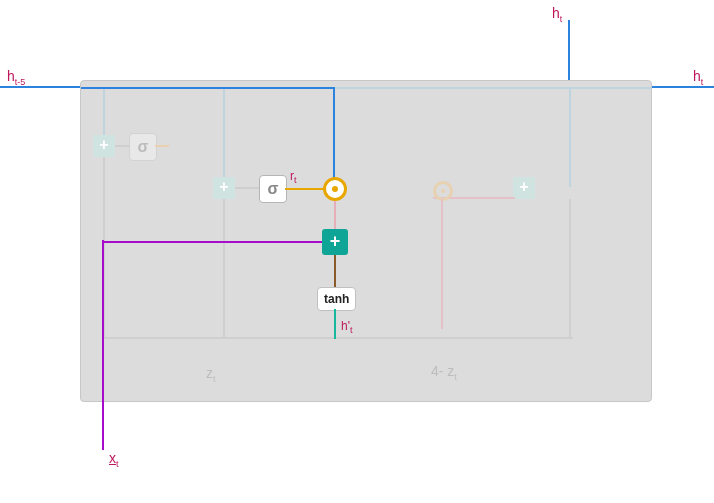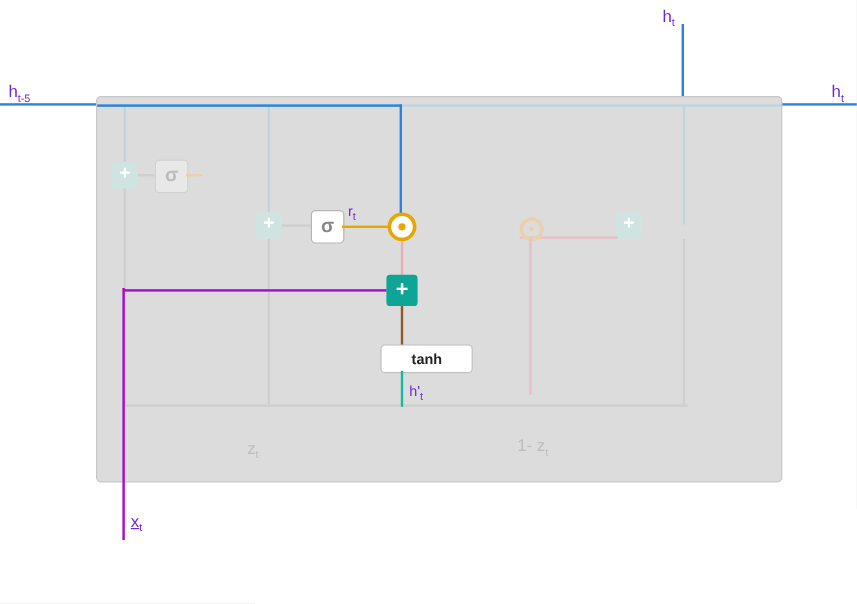--- a/index.html
+++ b/index.html
@@ -1,18 +1,18 @@
 <!DOCTYPE html>
 <html><head>
 <meta charset="utf-8">
 <style>
   html,body{margin:0;padding:0;}
   body{width:714px;height:503px;background:#fff;font-family:Arial,Helvetica,sans-serif;position:relative;}
   .cell{position:absolute;left:80px;top:80px;width:570px;height:320px;background:#dcdcdc;border:1px solid #c7c7c7;border-radius:4px;}
-  .label{position:absolute;font-size:14px;color:#6d28d9;}
+  .label{position:absolute;font-size:14px;color:#be185d;}
   .label sub{font-size:9px;}
   .lbl-fade{color:#bdbdbd;}
   .lbl-fade sub{color:#bdbdbd;}
 
   
   .fade-line{position:absolute;background:#cfcfcf;}
   .fade-orange{background:#e8d1b0;}
   .fade-pink{background:#e6c0c8;}
   .fade-blue-in{background:#bed5e0;}
 
@@ -28,30 +28,30 @@
   .magenta{background:#a60bcc;}
   .orange{background:#e8a600;}
   .teal{background:#18b7a0;}
   .brown{background:#8b5a2b;}
   .pinkish{background:#e6aeb9;}
 
   .odot{position:absolute;width:24px;height:24px;border:3px solid #e8a600;border-radius:50%;background:#fff;box-sizing:border-box;}
   .odot::after{content:'';position:absolute;left:6px;top:6px;width:6px;height:6px;background:#e8a600;border-radius:50%;}
 
   .plus-box{position:absolute;width:26px;height:26px;background:#0fa596;border-radius:3px;color:#fff;font-weight:bold;font-size:18px;line-height:24px;text-align:center;}
-  .tanh-box{position:absolute;background:#fff;border:1px solid #c0c0c0;border-radius:4px;padding:4px 25px;font-size:12px;font-weight:bold;color:#222;}
+  .tanh-box{position:absolute;background:#fff;border:1px solid #c0c0c0;border-radius:4px;padding:4px 6px;font-size:12px;font-weight:bold;color:#222;}
   .sigma-box{position:absolute;width:26px;height:26px;background:#fff;border:1px solid #b5b5b5;border-radius:4px;color:#888;font-weight:bold;font-size:16px;line-height:26px;text-align:center;}
 </style>
 </head>
 <body>
 
 <div class="label" style="left:7px;top:68px;"><span>h</span><sub>t-5</sub></div>
 <div class="label" style="left:552px;top:5px;"><span>h</span><sub>t</sub></div>
 <div class="label" style="left:693px;top:68px;"><span>h</span><sub>t</sub></div>
-<div class="label" style="left:109px;top:426px;text-decoration:underline;"><span>x</span><sub>t</sub></div>
+<div class="label" style="left:109px;top:450px;text-decoration:underline;"><span>x</span><sub>t</sub></div>
 
 <div class="line blue" style="left:0;top:86px;width:80px;height:2px;"></div>
 <div class="line blue" style="left:650px;top:86px;width:64px;height:2px;"></div>
 <div class="line blue" style="left:568px;top:20px;width:2px;height:60px;"></div>
 
 <div class="cell">
 
   <div class="fade-line fade-blue-in" style="left:0;top:6px;width:570px;height:2px;"></div>
 
   <div class="fade-line fade-blue-in" style="left:22px;top:6px;width:2px;height:48px;"></div>
@@ -60,21 +60,21 @@
 
   <div class="plus-fade" style="left:12px;top:54px;">+</div>
   <div class="plus-fade" style="left:132px;top:96px;">+</div>
   <div class="plus-fade" style="left:432px;top:96px;">+</div>
 
   <div class="fade-line" style="left:34px;top:64px;width:14px;height:2px;"></div>
   <div class="sigma-fade" style="left:48px;top:52px;">σ</div>
   <div class="fade-line fade-orange" style="left:74px;top:64px;width:14px;height:2px;"></div>
 
   <div class="label lbl-fade" style="left:125px;top:284px;"><span>z</span><sub>t</sub></div>
-  <div class="label lbl-fade" style="left:350px;top:282px;"><span>1- z</span><sub>t</sub></div>
+  <div class="label lbl-fade" style="left:350px;top:282px;"><span>4- z</span><sub>t</sub></div>
 
   <div class="fade-line" style="left:154px;top:106px;width:24px;height:2px;"></div>
   <div class="fade-line fade-pink" style="left:352px;top:116px;width:82px;height:2px;"></div>
   <div class="circle-fade" style="left:352px;top:100px;"></div>
   <div class="fade-line fade-pink" style="left:360px;top:118px;width:2px;height:130px;"></div>
 
   <div class="fade-line" style="left:22px;top:256px;width:470px;height:2px;"></div>
   <div class="fade-line" style="left:22px;top:76px;width:2px;height:180px;"></div>
   <div class="fade-line" style="left:142px;top:118px;width:2px;height:138px;"></div>
   <div class="fade-line" style="left:488px;top:118px;width:2px;height:138px;"></div>

